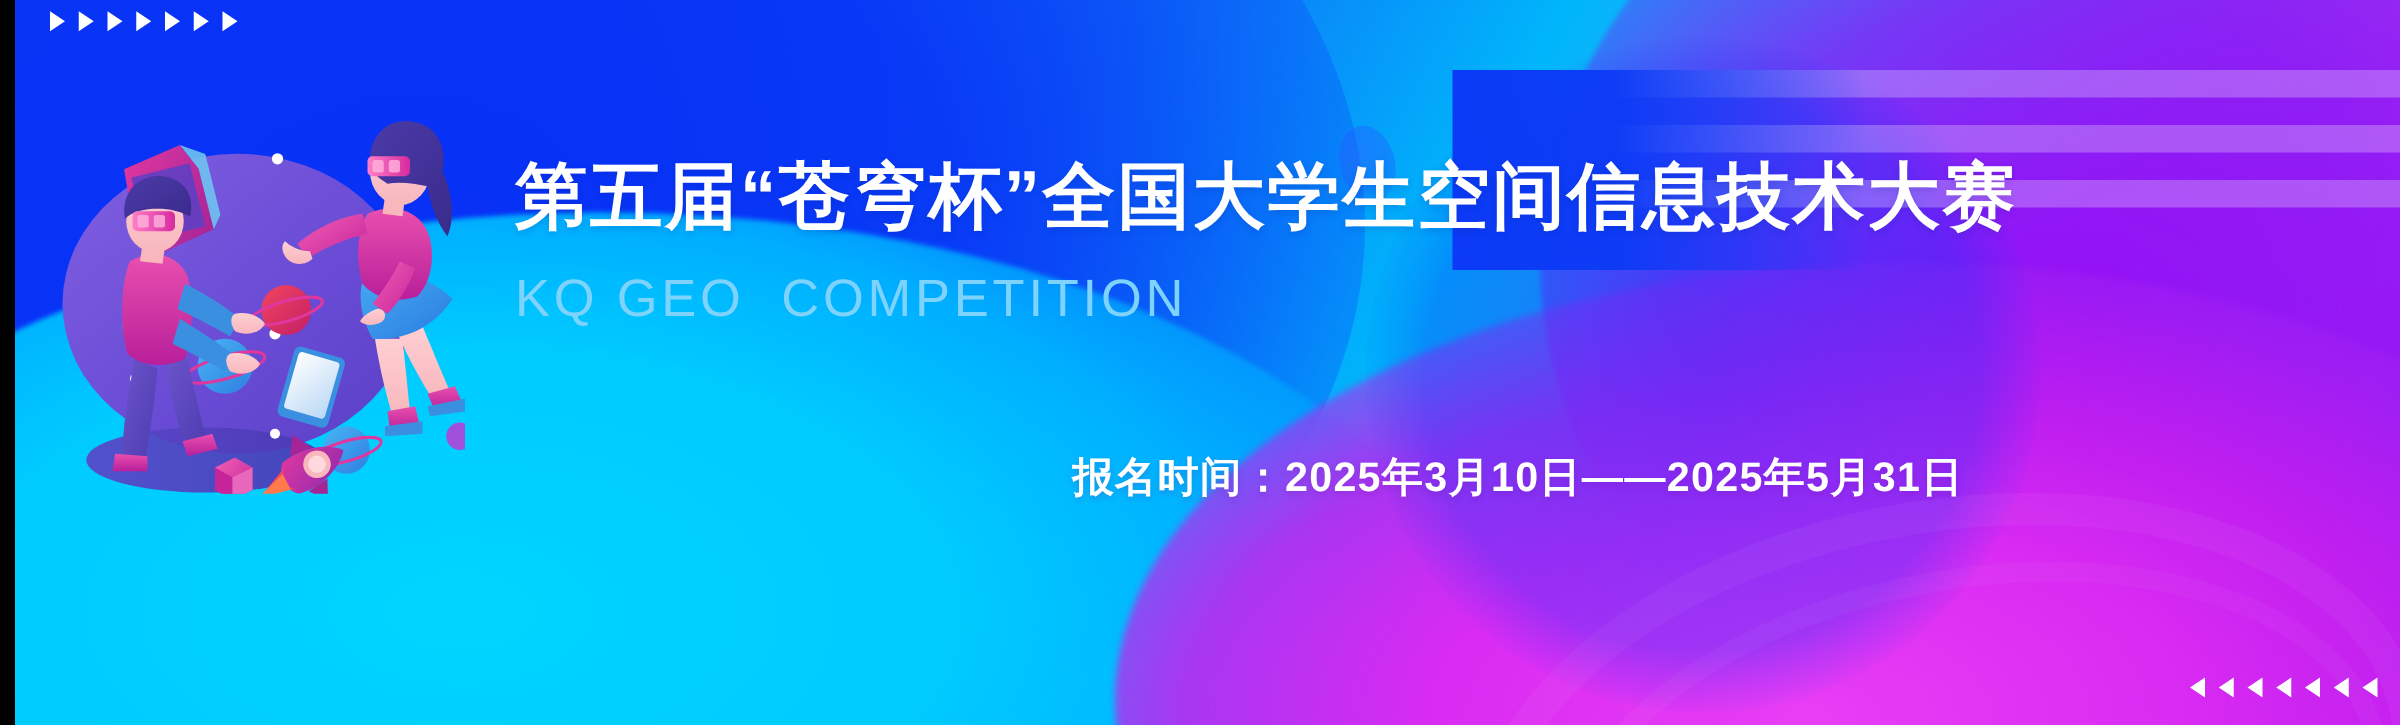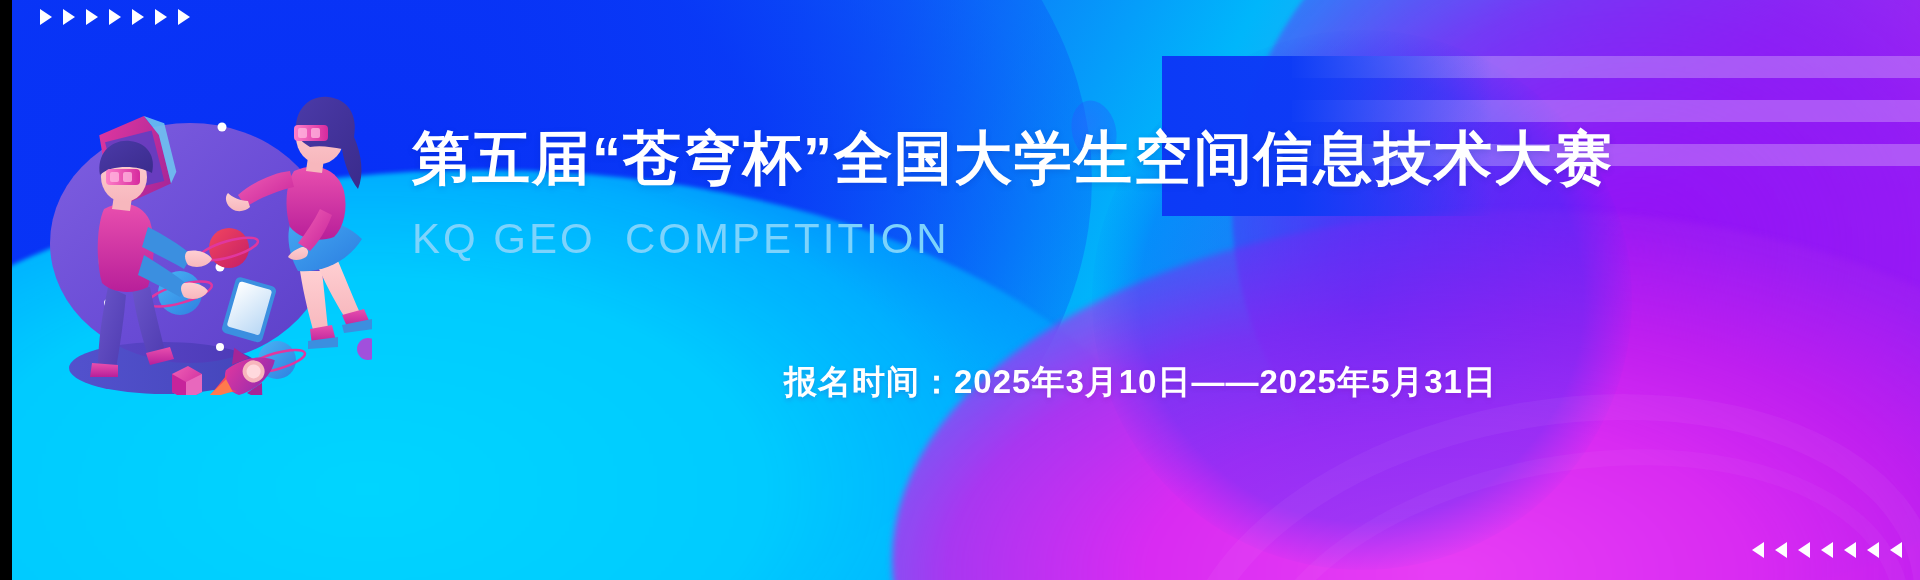--- a/index.html
+++ b/index.html
@@ -174,21 +174,21 @@
   .title-en {
     color: #7dd3fc;
     font-size: 42px;
     font-weight: 400;
     letter-spacing: 3px;
     margin-top: 26px;
     white-space: pre;
   }
   .date-line {
     position: absolute;
-    left: 772px; top: 360px;
+    left: 846px; top: 360px;
     color: #ffffff;
     font-size: 33px;
     font-weight: bold;
     letter-spacing: 1px;
     white-space: nowrap;
     text-shadow: 0 2px 5px rgba(120,0,140,0.20);
   }
 </style>
 </head>
 <body>

